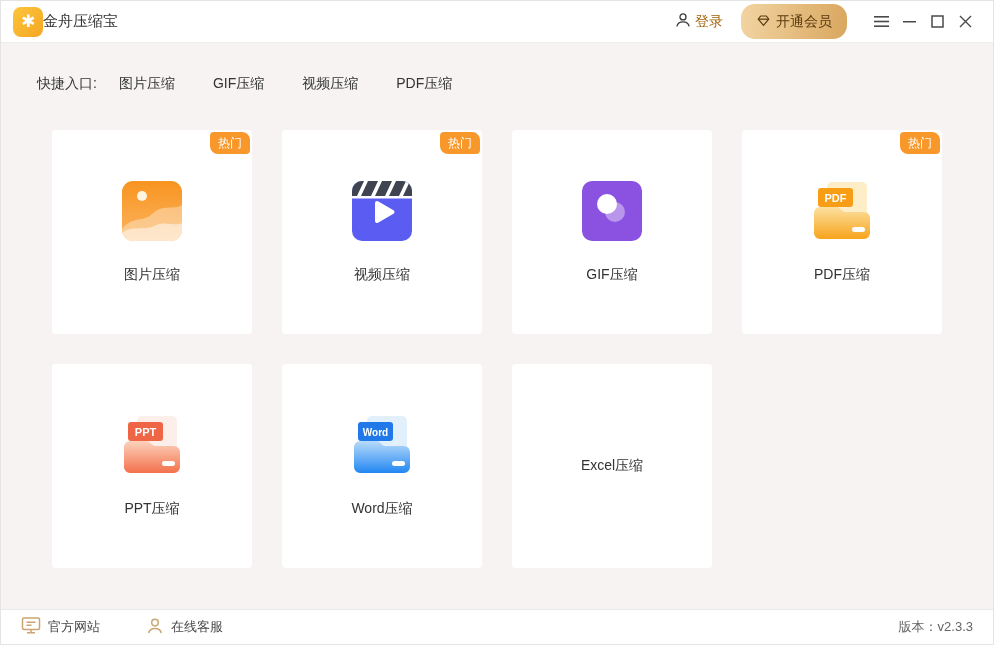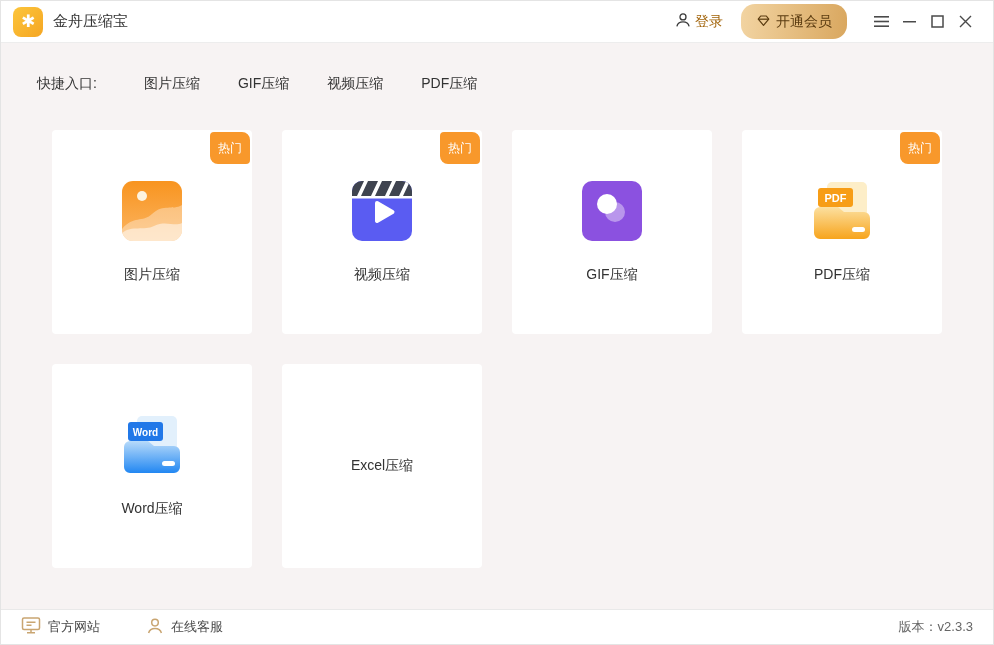--- a/index.html
+++ b/index.html
@@ -15,57 +15,57 @@
   .titlebar {
     height: 42px; background: #fff; border-bottom: 1px solid #ededed;
     display: flex; align-items: center; padding: 0 14px 0 12px; flex: none;
   }
   .logo {
     width: 30px; height: 30px; border-radius: 8px;
     background: linear-gradient(135deg, #fcc53b, #f5a623);
     display: flex; align-items: center; justify-content: center;
     color: #fff; font-size: 17px; font-weight: bold;
   }
-  .app-name { font-size: 15px; color: #333; margin-left: 10px; }
+  .app-name { font-size: 15px; color: #333; }
   .titlebar-right { margin-left: auto; display: flex; align-items: center; }
   .login { display: flex; align-items: center; gap: 4px; font-size: 14px; color: #a16207; cursor: pointer; }
   .vip-btn {
     margin-left: 18px; height: 35px; padding: 0 15px; border-radius: 14px; border: none;
     background: linear-gradient(95deg, #f2d4a2 0%, #d9a75f 100%);
     color: #5a3b10; font-size: 14px; display: flex; align-items: center; gap: 5px;
     font-family: inherit; cursor: pointer;
   }
   .winctl { display: flex; align-items: center; margin-left: 20px; }
   .winctl .ctl {
     width: 28px; height: 28px; display: flex; align-items: center; justify-content: center;
     background: none; border: none; cursor: pointer;
   }
 
   
   .main { flex: 1; background: #f7f3f3; overflow: hidden; }
   .quick-row {
     padding: 32px 0 0 36px; display: flex; align-items: center; font-size: 14px; color: #333;
   }
-  .quick-label { margin-right: 47px; }
+  .quick-label { margin-right: 22px; }
   .quick-link { margin-right: 38px; color: #333; cursor: pointer; text-decoration: none; }
 
   .grid {
     margin: 37px 51px 0; display: grid;
     grid-template-columns: repeat(4, 1fr); grid-auto-rows: 204px; gap: 30px;
   }
   .card {
     position: relative; background: #fff; border-radius: 4px;
     display: flex; flex-direction: column; align-items: center; justify-content: center;
     gap: 21px; cursor: pointer;
   }
   .card-label { font-size: 14px; color: #333; }
   .badge {
     position: absolute; top: 2px; right: 2px;
     background: #f8982b; color: #fff; font-size: 12px; line-height: 1;
-    padding: 10px 8px; border-radius: 4px 8px 4px 8px;
+    padding: 5px 8px; border-radius: 4px 8px 4px 8px;
   }
 
   
   .footer {
     height: 35px; flex: none; background: #fff; border-top: 1px solid #e9e9e9;
     display: flex; align-items: center; padding: 12px 20px; font-size: 13px; color: #4a4a4a;
   }
   .footer-item { display: flex; align-items: center; gap: 7px; cursor: pointer; }
   .footer-item + .footer-item { margin-left: 46px; }
   .version { margin-left: auto; color: #666; }
@@ -216,20 +216,38 @@
             <rect x="16" y="1" width="40" height="34" rx="5" fill="#fdeec8"></rect>
             <rect x="7" y="7" width="35" height="19" rx="3" fill="#f79d16"></rect>
             <text x="24.5" y="21" text-anchor="middle" font-size="11" font-weight="bold" fill="#fff" font-family="Liberation Sans, sans-serif">PDF</text>
             <path d="M3 32 a6 6 0 0 1 6 -6 h18 l6 5 h20 a6 6 0 0 1 6 6 v15 a6 6 0 0 1 -6 6 H9 a6 6 0 0 1 -6 -6 z" fill="url(#gPdf)"></path>
             <rect x="41" y="46" width="13" height="5" rx="2.5" fill="#fff"></rect>
           </svg>
         </span>
         <span class="card-label">PDF压缩</span>
       </div>
 
+      <div class="card">
+        <span>
+          <svg width="62" height="60" viewBox="0 0 62 60">
+            <defs>
+                <linearGradient id="gPpt" x1="0" y1="0" x2="0" y2="1">
+              <stop offset="0" stop-color="#fcd2bd"></stop>
+                  <stop offset="1" stop-color="#f3714b"></stop>
+            </linearGradient>
+              </defs>
+            <rect x="16" y="1" width="40" height="34" rx="5" fill="#fceee8"></rect>
+            <rect x="7" y="7" width="35" height="19" rx="3" fill="#ee6645"></rect>
+            <text x="24.5" y="21" text-anchor="middle" font-size="11" font-weight="bold" fill="#fff" font-family="Liberation Sans, sans-serif">PPT</text>
+            <path d="M3 32 a6 6 0 0 1 6 -6 h18 l6 5 h20 a6 6 0 0 1 6 6 v15 a6 6 0 0 1 -6 6 H9 a6 6 0 0 1 -6 -6 z" fill="url(#gPpt)"></path>
+            <rect x="41" y="46" width="13" height="5" rx="2.5" fill="#fff"></rect>
+          </svg>
+        </span>
+        <span class="card-label">PPT压缩</span>
+      </div>
 
       <div class="card">
         <span>
           <svg width="62" height="60" viewBox="0 0 62 60">
             <defs>
                 <linearGradient id="gWord" x1="0" y1="0" x2="0" y2="1">
               <stop offset="0" stop-color="#b8dbfa"></stop>
                   <stop offset="1" stop-color="#2287f2"></stop>
             </linearGradient>
               </defs>

